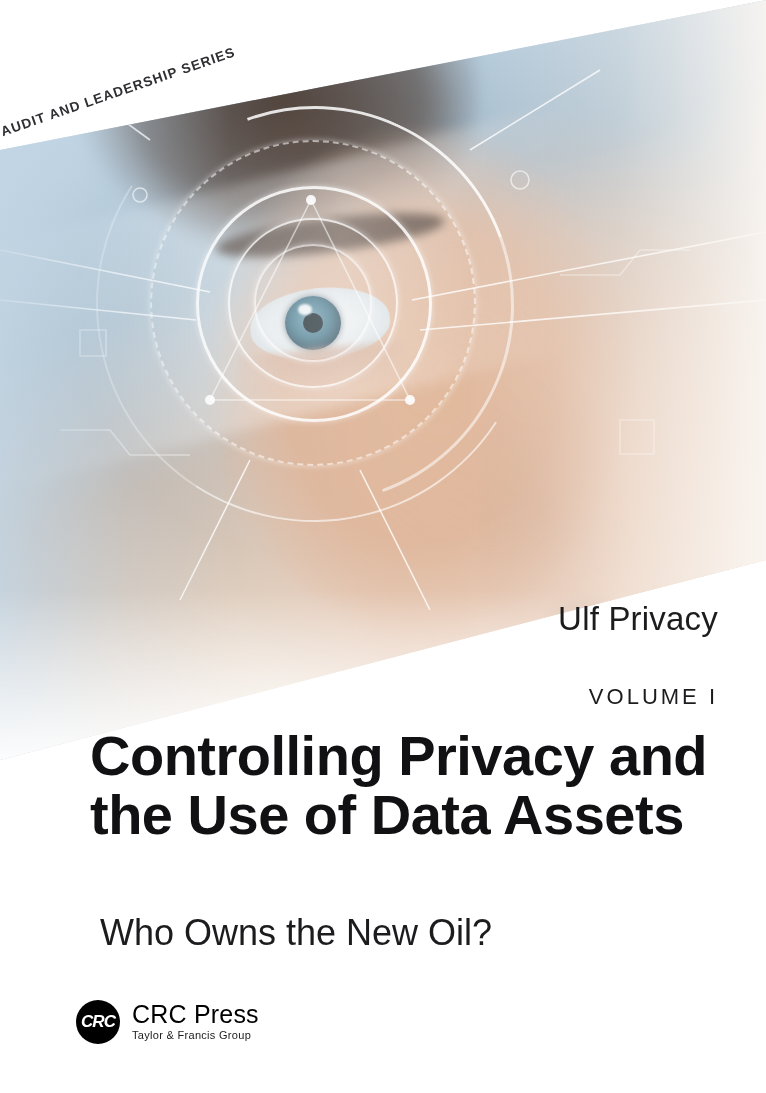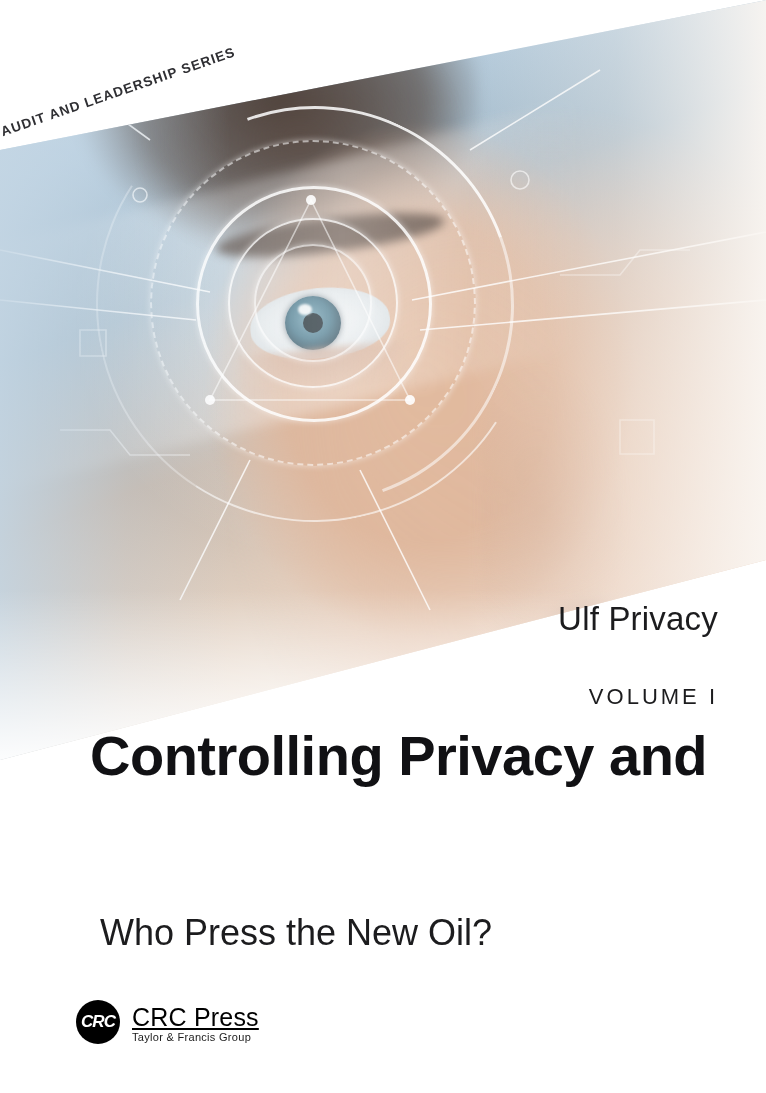--- a/index.html
+++ b/index.html
@@ -244,38 +244,38 @@
     color: #1c1c1e;
     letter-spacing: 0px;
   }
 
   
   .logo {
     position: absolute;
     left: 76px;
     top: 1000px;
     display: flex;
-    align-items: flex-end;
+    align-items: flex-start;
     gap: 12px;
   }
   .logo-mark {
     width: 44px; height: 44px;
     border-radius: 50%;
     background: #000;
     color: #fff;
     display: flex;
     align-items: center;
     justify-content: center;
     font-size: 17px;
     font-weight: 700;
     font-style: italic;
     letter-spacing: -1px;
   }
   .logo-text { line-height: 1.15; }
-  .logo-title { font-size: 25px; color: #000; letter-spacing: 0.2px; text-decoration: underline; }
+  .logo-title { font-size: 25px; color: #000; letter-spacing: 0.2px; }
   .logo-sub { font-size: 11px; color: #1b1b1b; letter-spacing: 0.3px; }
 </style>
 </head>
 <body>
 
 <div class="cover">
 
   <div class="series-line">SECURITY, AUDIT AND LEADERSHIP SERIES</div>
 
   <div class="photo-band">
@@ -325,23 +325,24 @@
     <div class="left-fade"></div>
     <div class="right-fade"></div>
     <div class="bottom-fade"></div>
   </div>
 
   <div class="author">Ulf Privacy</div>
   <div class="volume">VOLUME I</div>
 
   <div class="title">
     <span class="l1">Controlling Privacy and</span>
+    <span class="l2">the Use of Data Assets</span>
   </div>
 
-  <div class="subtitle">Who Press the New Oil?</div>
+  <div class="subtitle">Who Owns the New Oil?</div>
 
   <div class="logo">
     <div class="logo-mark">CRC</div>
     <div class="logo-text">
       <div class="logo-title">CRC Press</div>
       <div class="logo-sub">Taylor &amp; Francis Group</div>
     </div>
   </div>
 
 </div>

